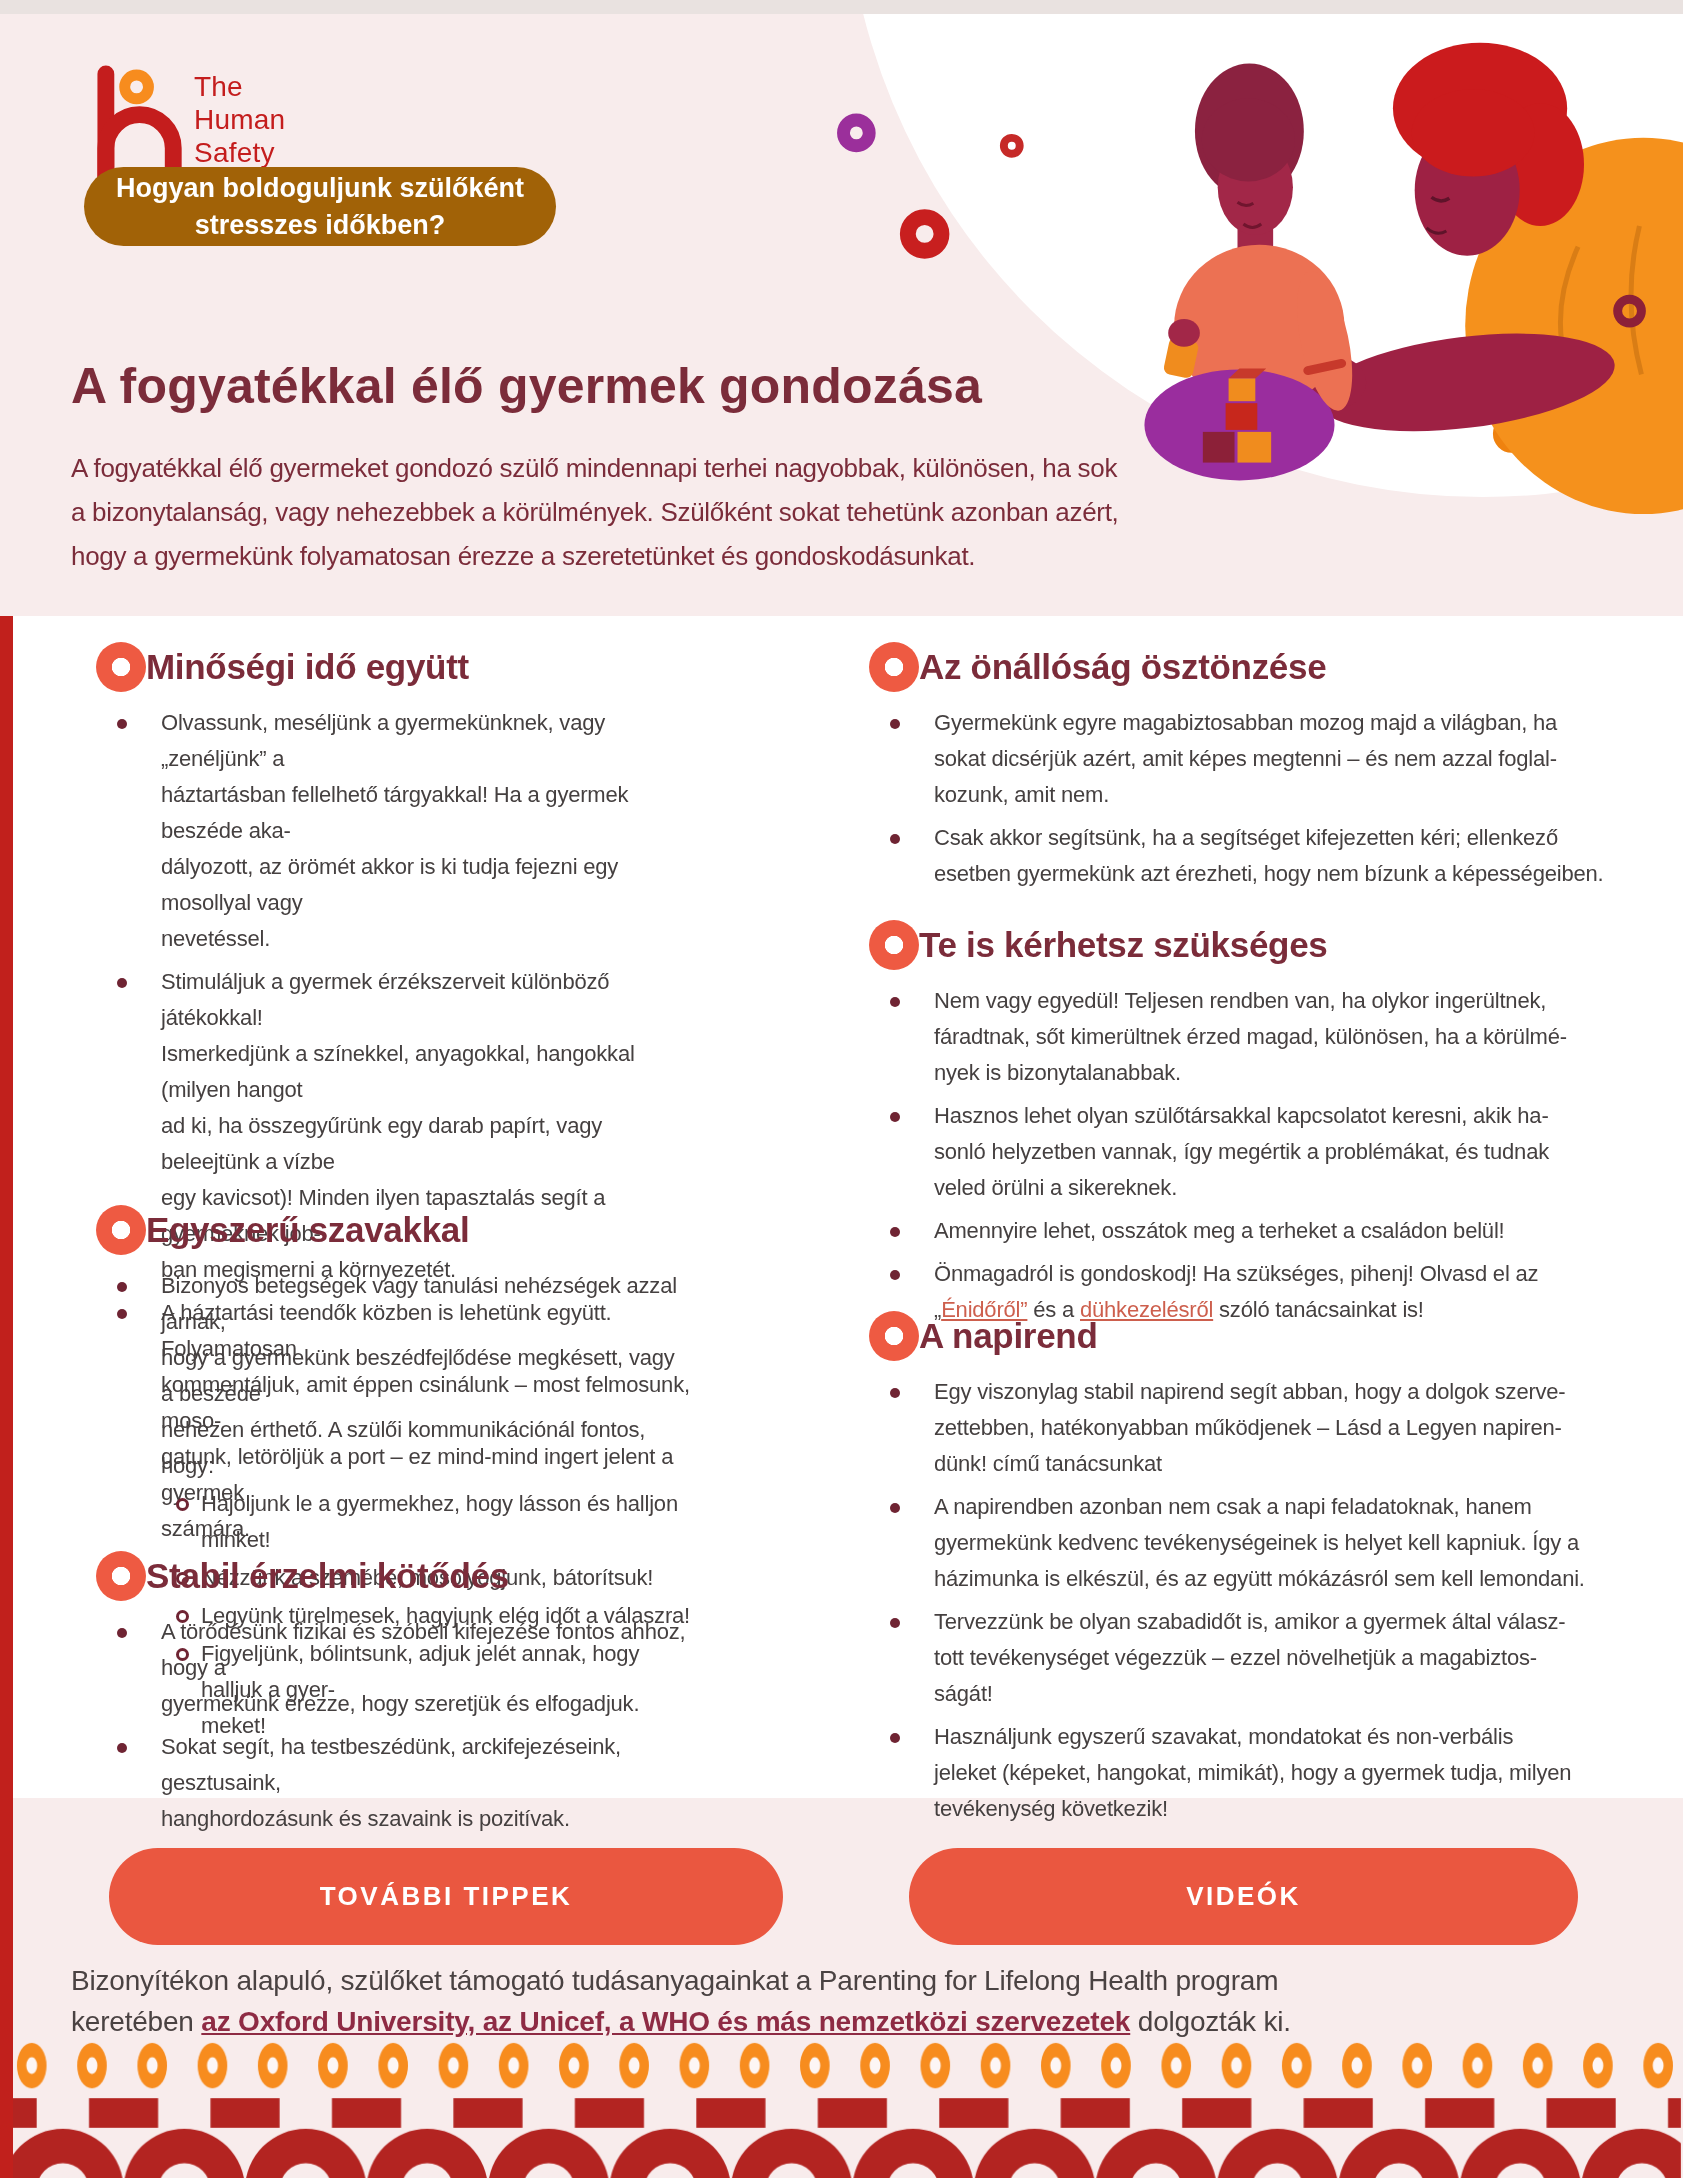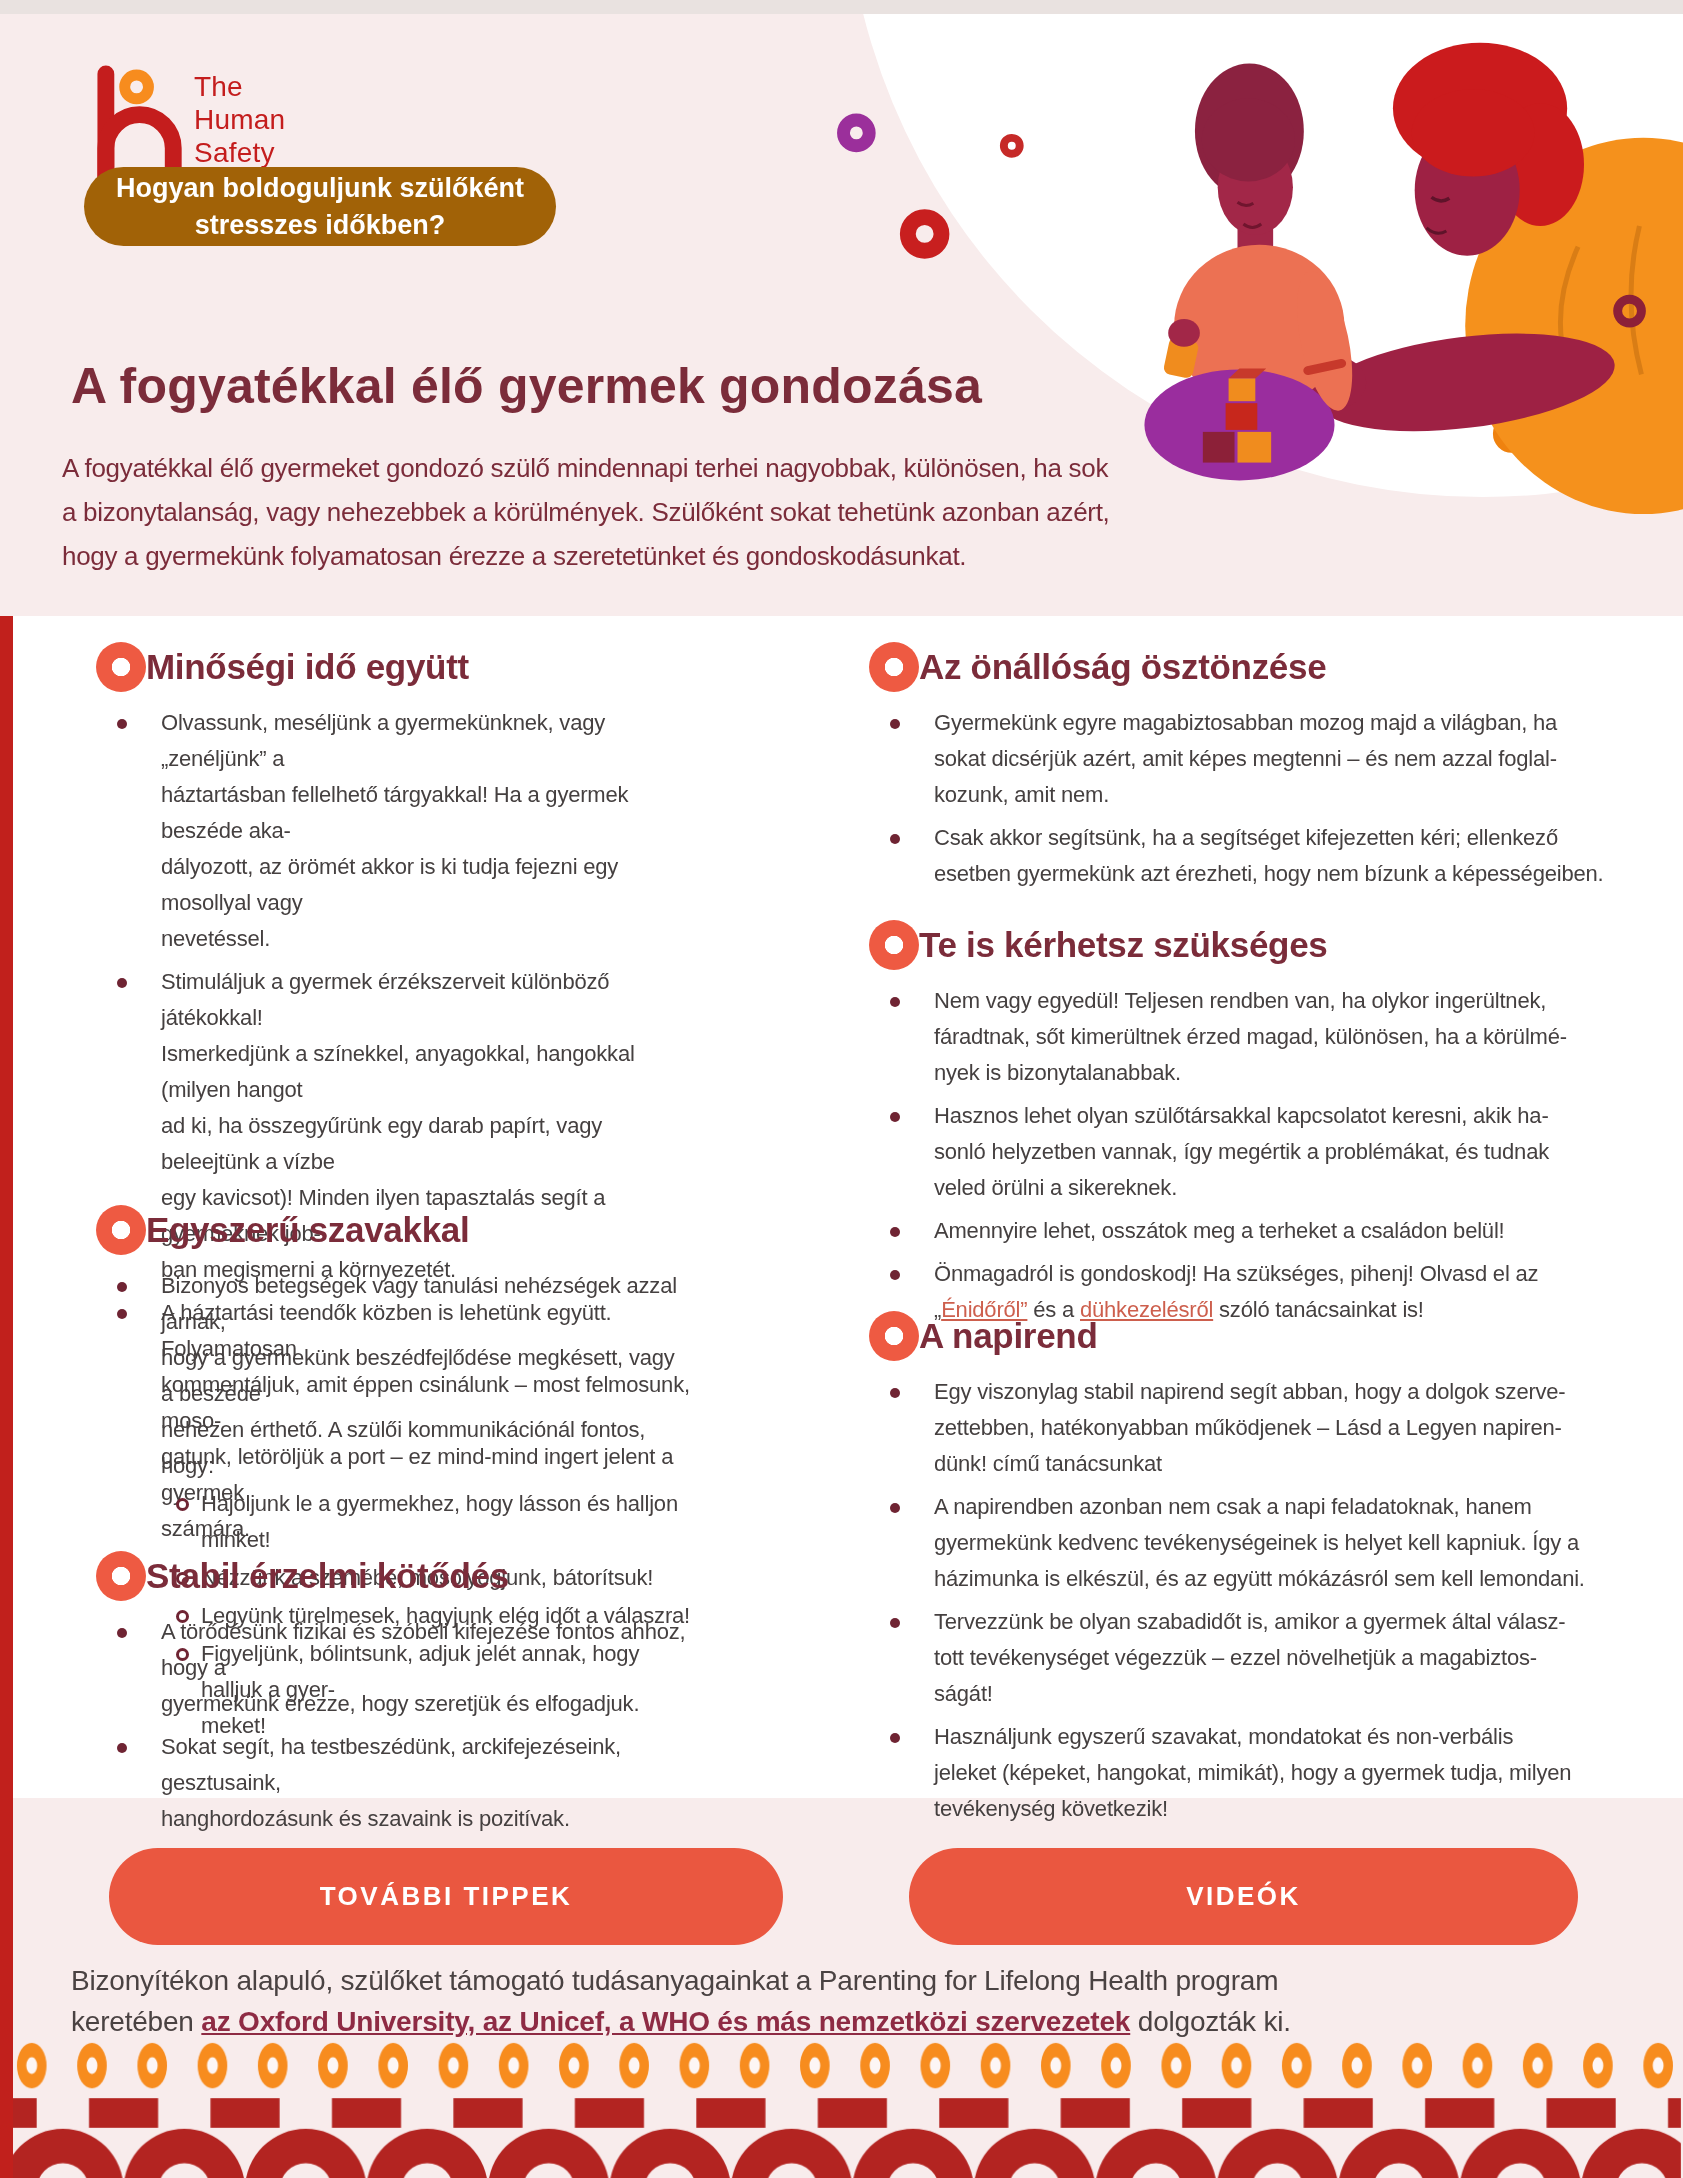--- a/index.html
+++ b/index.html
@@ -22,21 +22,21 @@
     color:#c41d1d;font-weight:500;white-space:pre-line;letter-spacing:0.2px;}
 
   
   .banner{position:absolute;left:84px;top:153px;width:472px;height:79px;z-index:2;
     background:#a16207;border-radius:40px;color:#ffffff;font-size:27px;font-weight:600;
     line-height:37px;display:flex;align-items:center;justify-content:center;text-align:center;
     white-space:pre-line;}
 
   .title{position:absolute;left:71px;top:343px;z-index:2;margin:0;
     font-size:50px;font-weight:600;color:#7b2c3a;letter-spacing:0.2px;text-align:center;}
-  .intro{position:absolute;left:62px;top:432px;width:1139px;z-index:2;margin:0;
+  .intro{position:absolute;left:71px;top:432px;width:1139px;z-index:2;margin:0;
     font-size:26px;font-weight:500;line-height:44px;color:#7b2c3a;
     letter-spacing:-0.3px;white-space:pre-line;}
 
   
   .sec{position:absolute;z-index:2;}
   .sec-head{display:flex;align-items:center;}
   .donut{width:50px;height:50px;flex:0 0 50px;border-radius:50%;
     background:radial-gradient(circle at 50% 50%, #ffffff 0 9px, #ee5a42 9.4px);}
   .sec h2{margin:0;font-size:35px;font-weight:700;color:#7b2c3a;letter-spacing:-0.3px;line-height:50px;}
   .bullets{list-style:none;margin:13px 0 0;padding:0;}

